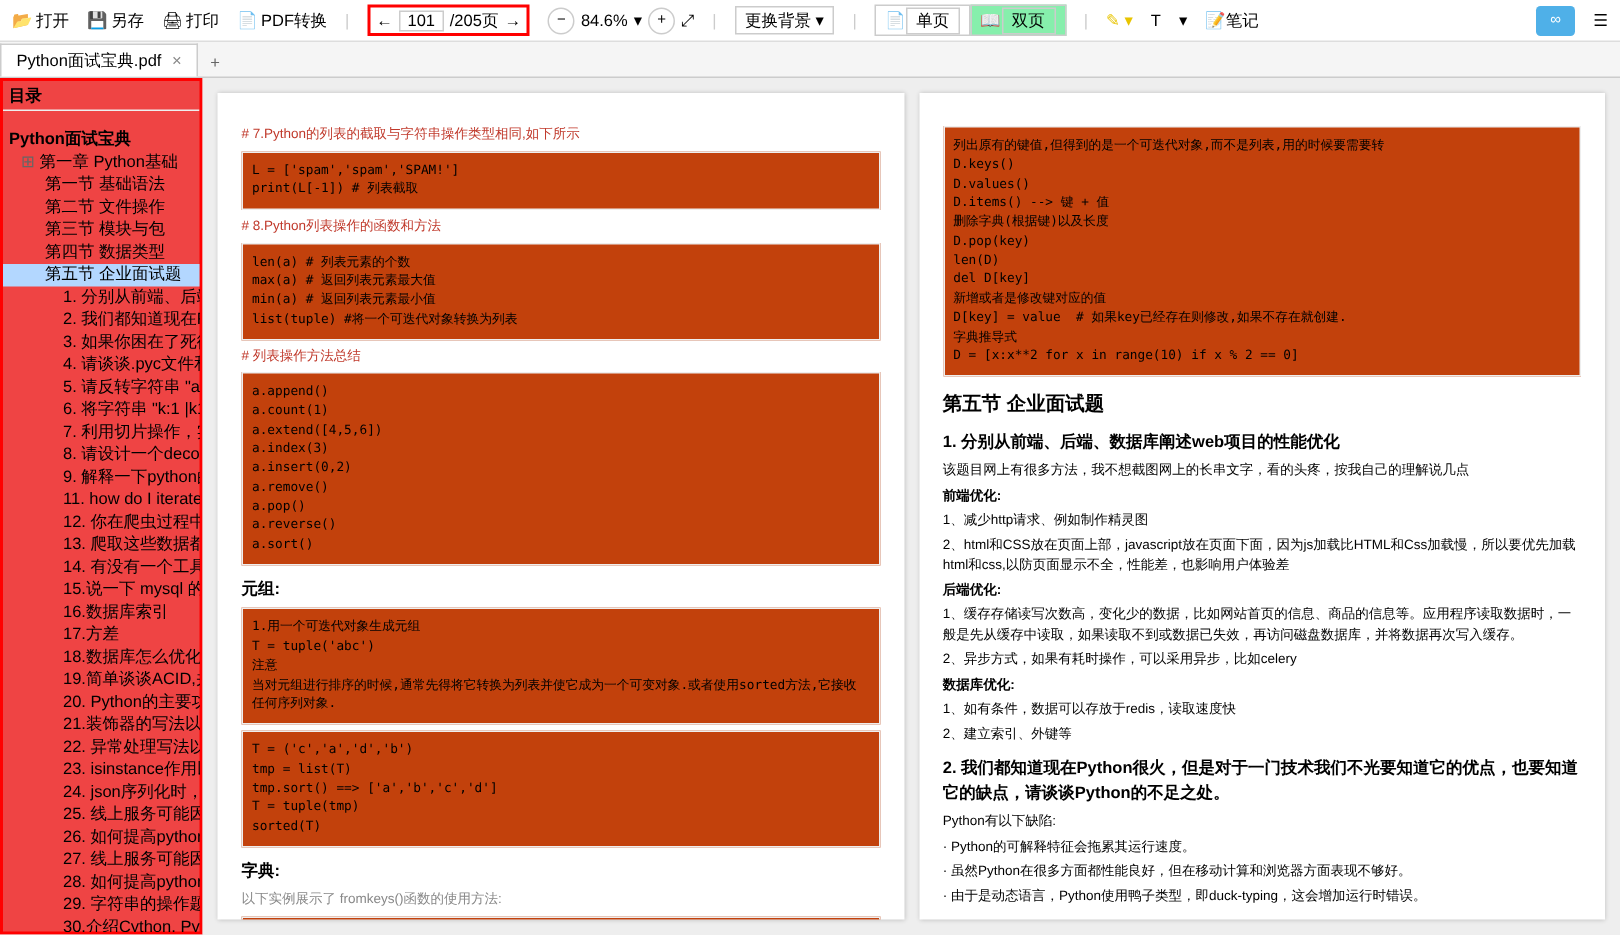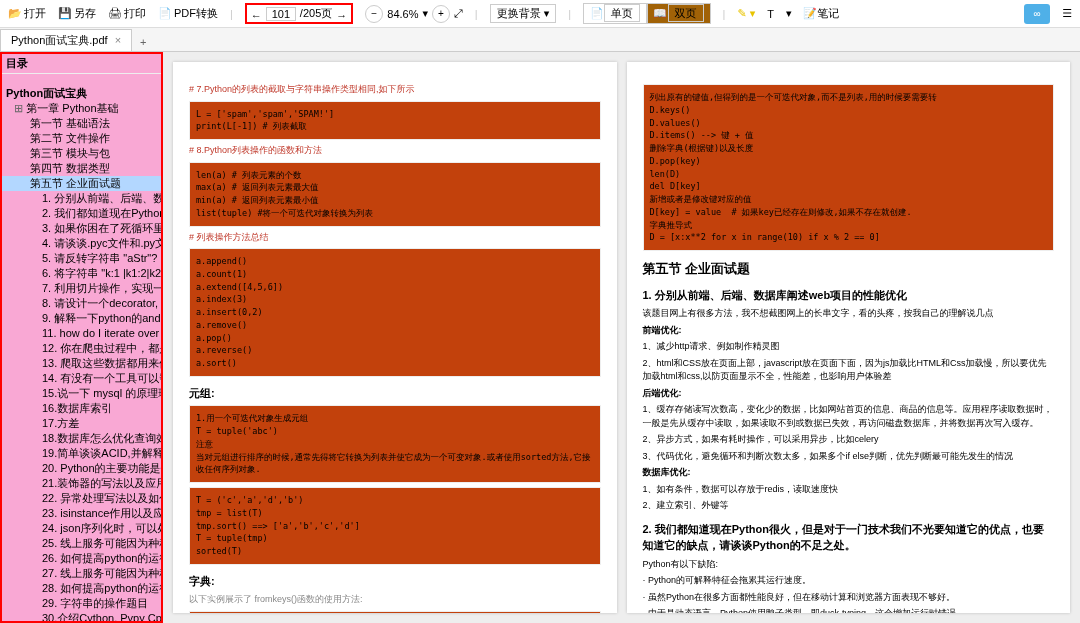--- a/index.html
+++ b/index.html
@@ -8,29 +8,29 @@
 .tool-item { display:flex; align-items:center; gap:2px; cursor:pointer; }
 .tool-ico { width:14px; height:14px; display:inline-block; }
 .page-box { border:2px solid red; padding:1px 4px; display:flex; align-items:center; gap:4px; }
 .page-input { width:30px; text-align:center; border:1px solid #ccc; font-size:11px; }
 .sep { color:#ccc; }
 .zoom { display:flex; align-items:center; gap:4px; }
 .zbtn { width:18px; height:18px; border:1px solid #ccc; border-radius:50%; display:flex; align-items:center; justify-content:center; cursor:pointer; font-size:10px; }
 .dropdown { border:1px solid #ccc; padding:1px 6px; font-size:11px; }
 .btn-group { display:flex; }
 .btn-group span { padding:2px 6px; border:1px solid #ccc; }
-.btn-active { background:#a16207; }
+.btn-active { background:#86efac; }
 .right-tools { margin-left:auto; display:flex; gap:12px; align-items:center; }
 .cloud { width:26px; height:20px; background:#4fb0e8; border-radius:3px; display:flex; align-items:center; justify-content:center; color:#fff; font-size:10px; }
 .tabs { height:24px; background:#f5f5f5; border-bottom:1px solid #ccc; display:flex; align-items:flex-end; }
 .tab { padding:3px 10px; background:#fff; border:1px solid #ccc; border-bottom:none; font-size:11px; position:relative; }
 .tab-close { margin-left:4px; color:#888; cursor:pointer; }
 .plus-tab { padding:3px 8px; color:#666; cursor:pointer; }
 .main { display:flex; height:571px; }
-.sidebar { width:163px; border:2px solid red; background:#f9a8d4; overflow:hidden; }
+.sidebar { width:135px; border:2px solid red; background:#ef4444; overflow:hidden; }
 .sidebar-title { padding:2px 4px; font-weight:bold; border-bottom:1px solid #eee; }
 .outline { font-size:11px; overflow-y:auto; height:540px;margin-top:12px; }
 .outline div { white-space:nowrap; padding:0 4px; line-height:15px; cursor:pointer; }
 .ol-root { font-weight:bold; }
 .ol-ch { padding-left:12px !important; }
 .ol-ch::before { content:"⊞ "; color:#666; }
 .ol-sec { padding-left:28px !important; }
 .ol-hl { background:#b3d7ff; }
 .ol-item { padding-left:36px !important; }
 .content { flex:1; display:flex; gap:10px; padding:10px; background:#eee; overflow:hidden; }
@@ -205,21 +205,20 @@
 D = [x:x**2 for x in range(10) if x % 2 == 0]</div>
       <h3 style="font-size:13px">第五节 企业面试题</h3>
       <h3>1. 分别从前端、后端、数据库阐述web项目的性能优化</h3>
       <p>该题目网上有很多方法，我不想截图网上的长串文字，看的头疼，按我自己的理解说几点</p>
       <p><b>前端优化:</b></p>
       <p>1、减少http请求、例如制作精灵图</p>
       <p>2、html和CSS放在页面上部，javascript放在页面下面，因为js加载比HTML和Css加载慢，所以要优先加载html和css,以防页面显示不全，性能差，也影响用户体验差</p>
       <p><b>后端优化:</b></p>
       <p>1、缓存存储读写次数高，变化少的数据，比如网站首页的信息、商品的信息等。应用程序读取数据时，一般是先从缓存中读取，如果读取不到或数据已失效，再访问磁盘数据库，并将数据再次写入缓存。</p>
       <p>2、异步方式，如果有耗时操作，可以采用异步，比如celery</p>
-      <p>3、代码优化，避免循环和判断次数太多，如果多个if else判断，优先判断最可能先发生的情况</p>
       <p><b>数据库优化:</b></p>
       <p>1、如有条件，数据可以存放于redis，读取速度快</p>
       <p>2、建立索引、外键等</p>
       <h3>2. 我们都知道现在Python很火，但是对于一门技术我们不光要知道它的优点，也要知道它的缺点，请谈谈Python的不足之处。</h3>
       <p>Python有以下缺陷:</p>
       <p>· Python的可解释特征会拖累其运行速度。</p>
       <p>· 虽然Python在很多方面都性能良好，但在移动计算和浏览器方面表现不够好。</p>
       <p>· 由于是动态语言，Python使用鸭子类型，即duck-typing，这会增加运行时错误。</p>
 
     </div>

